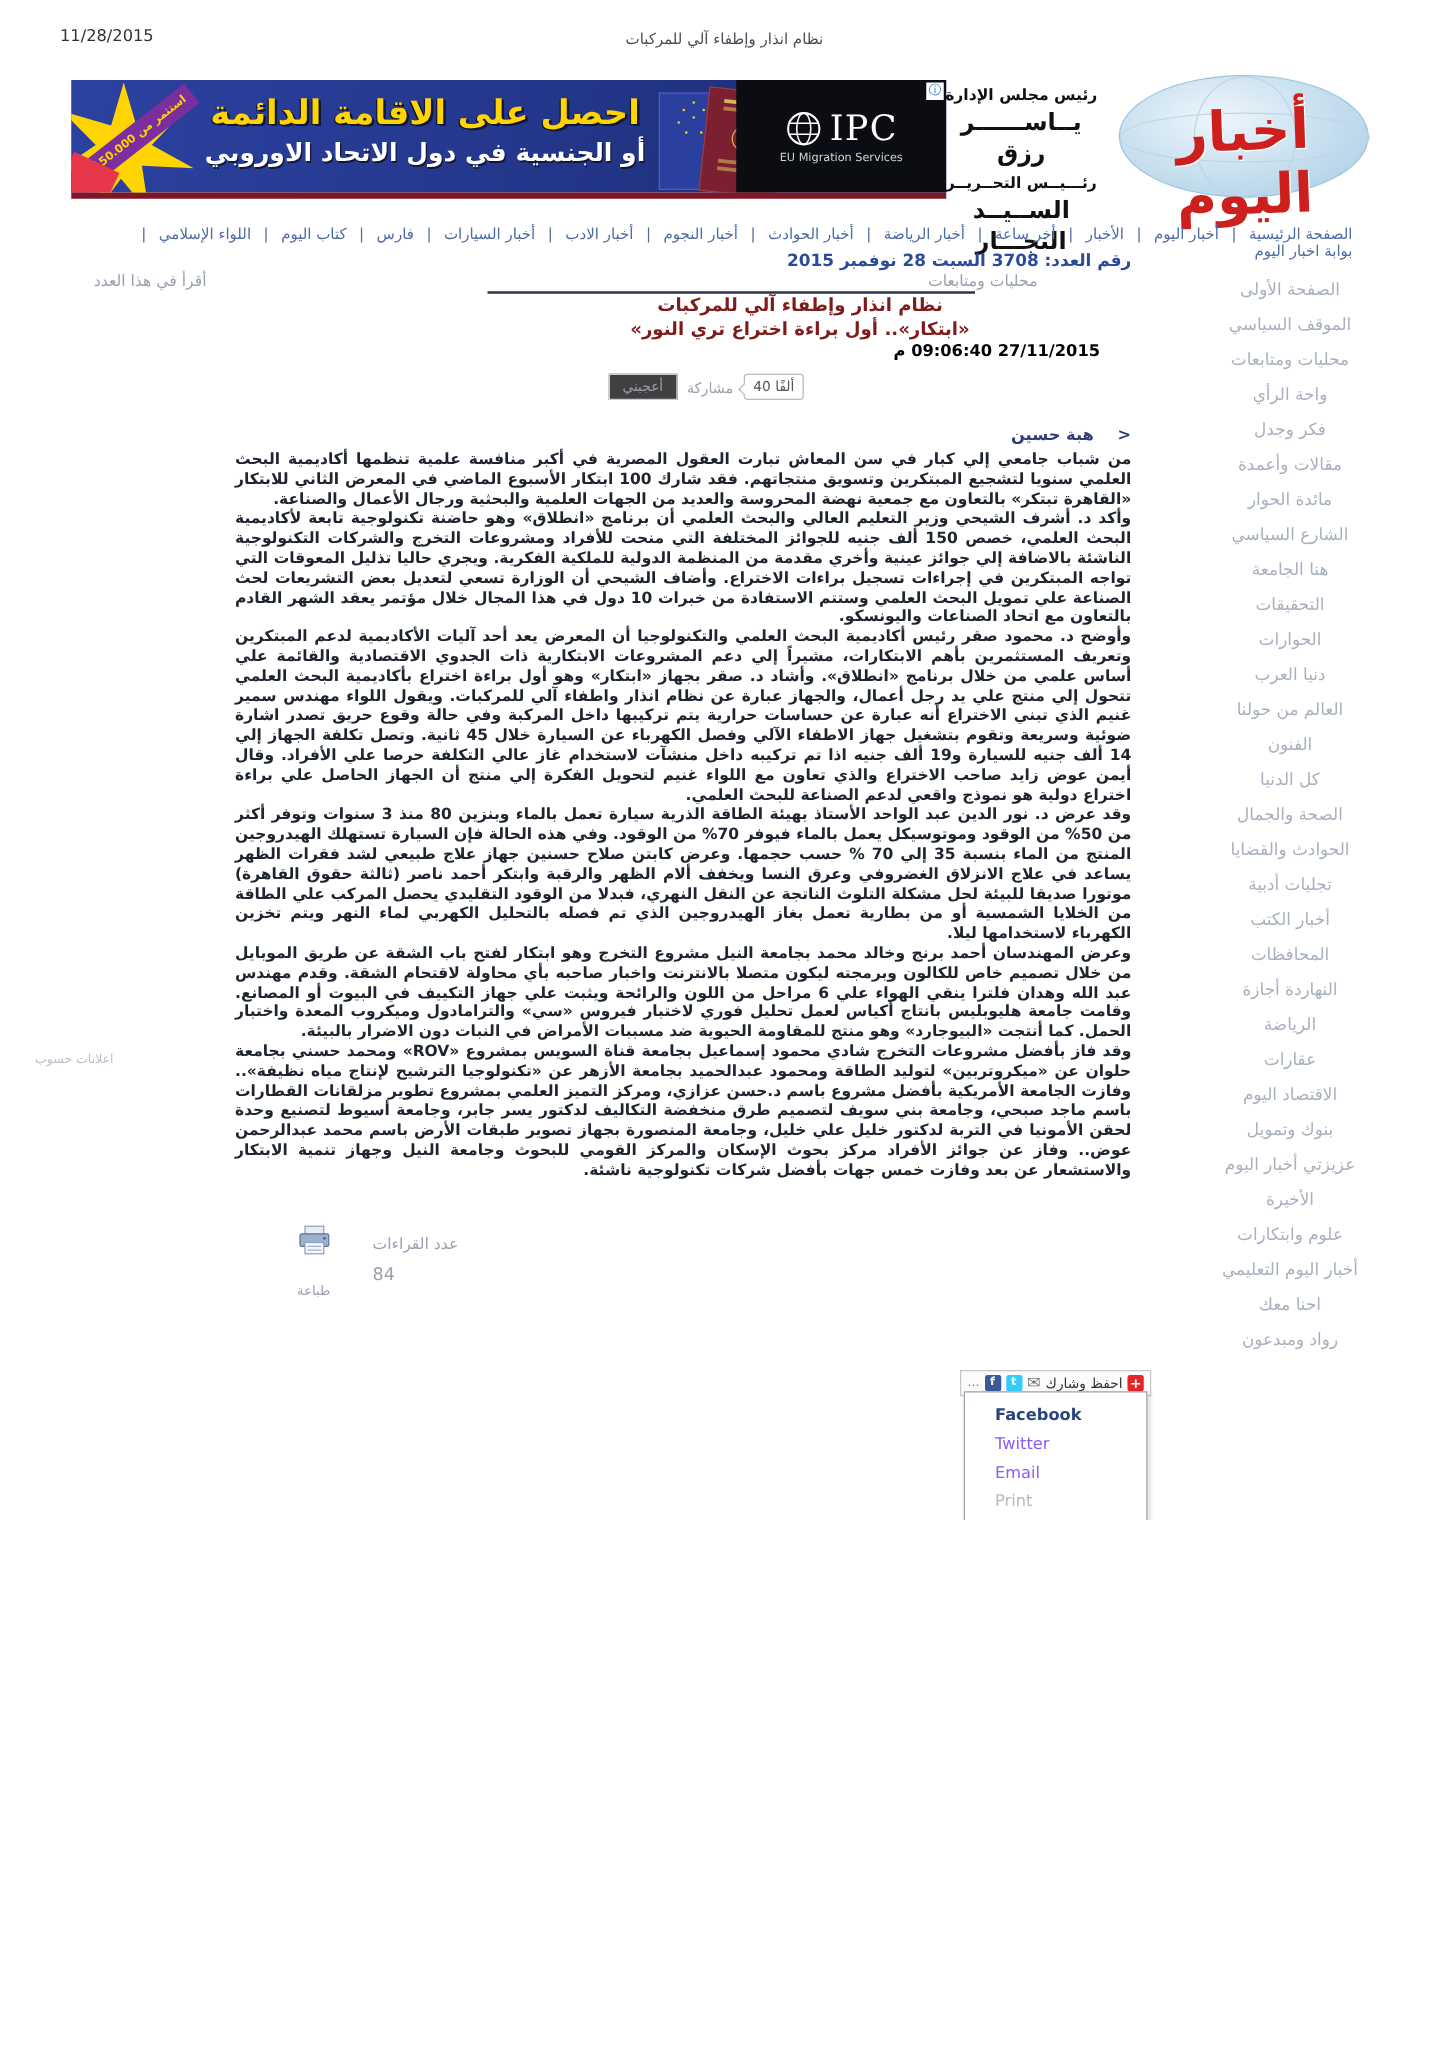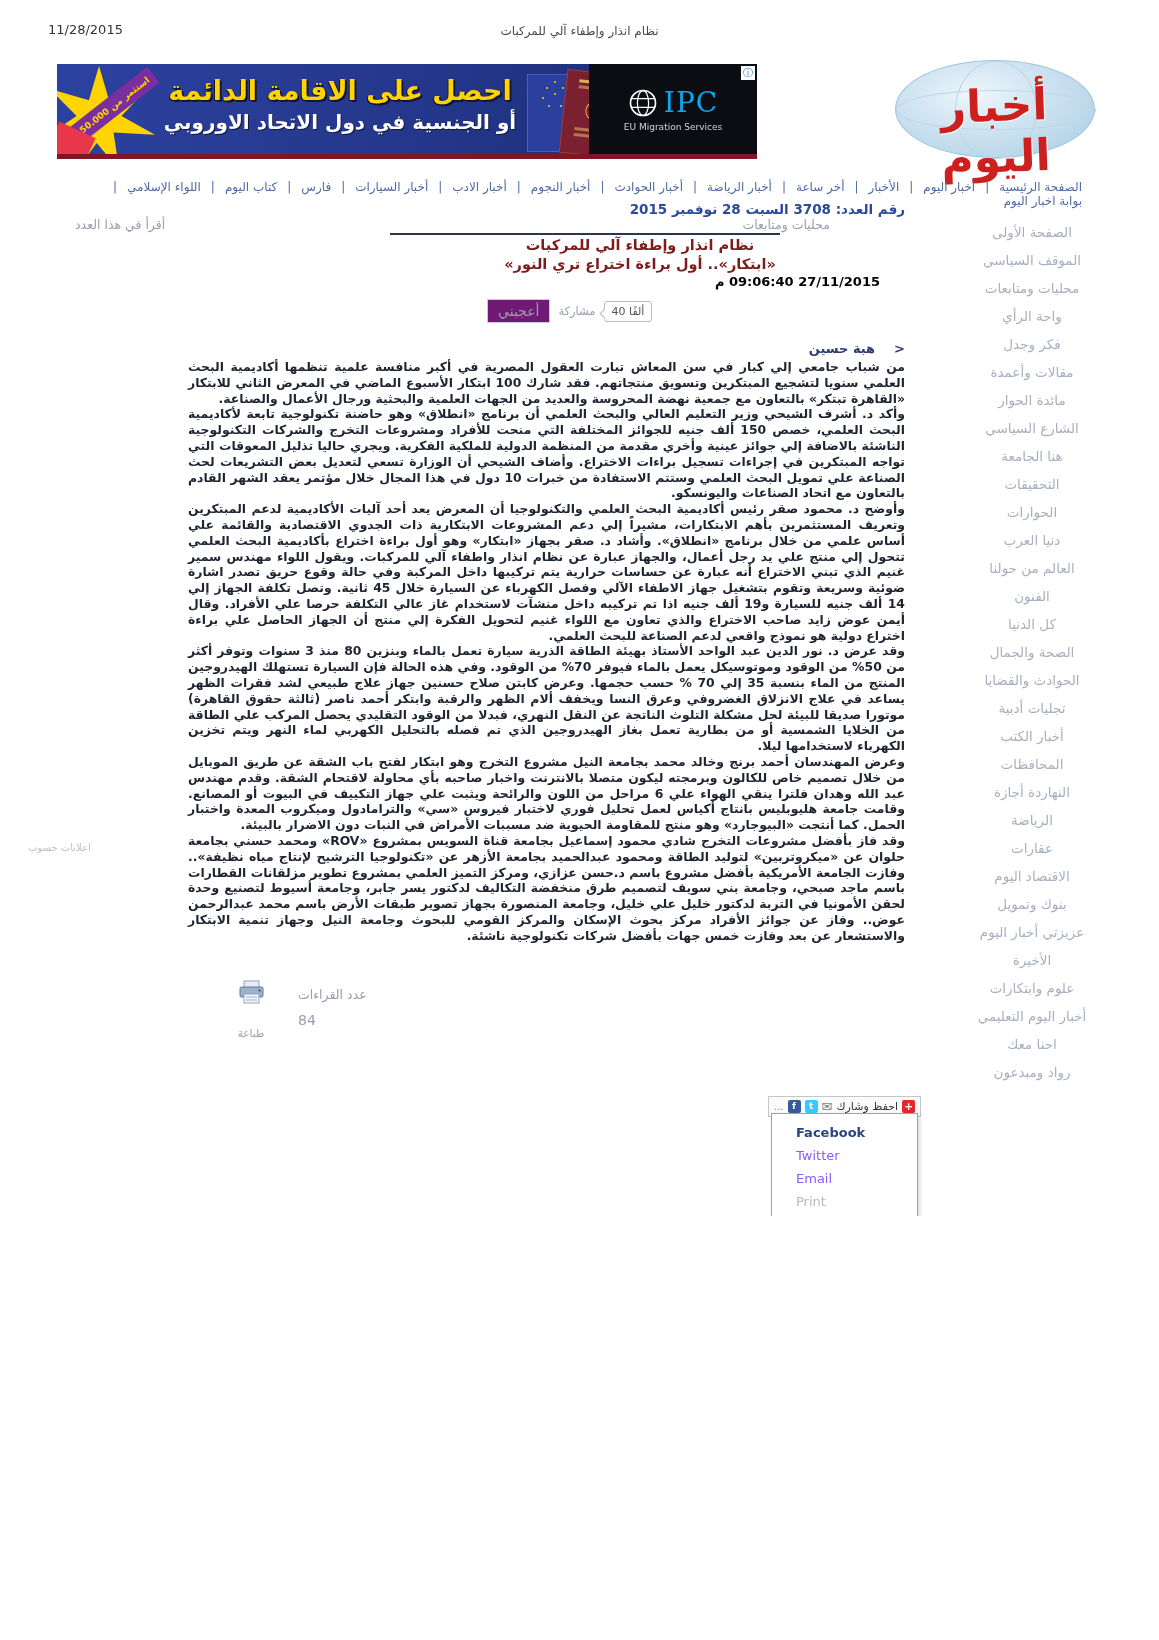--- a/index.html
+++ b/index.html
@@ -24,21 +24,21 @@
   .ad-line2{font-size:20px;font-weight:bold;color:#ffffff;text-shadow:1px 1px 0 #101838;line-height:28px;}
   .ad-passports{position:absolute;left:470px;top:6px;width:115px;height:86px;}
   .pass-eu{position:absolute;left:0;top:4px;width:58px;height:78px;background:#2b3f9e;border:1px solid #4b5fc0;}
   .pass-eu .stars{position:absolute;left:26px;top:18px;width:2px;height:2px;background:#ffd400;border-radius:50%;
     box-shadow:8px -6px 0 #ffd400,-8px -6px 0 #ffd400,12px 4px 0 #ffd400,-12px 4px 0 #ffd400,6px 12px 0 #ffd400,-6px 12px 0 #ffd400,0 -12px 0 #ffd400;}
   .pass-red{position:absolute;left:36px;top:2px;width:62px;height:84px;background:#7a2030;border:1px solid #95404e;transform:rotate(6deg);}
   .pass-red .emblem{position:absolute;left:21px;top:28px;width:20px;height:20px;border:1px solid #d8b35a;border-radius:50%;}
   .pass-red .lines{position:absolute;left:12px;top:8px;width:38px;height:3px;background:#d8b35a;box-shadow:0 6px 0 rgba(216,179,90,.6),0 48px 0 rgba(216,179,90,.6),0 54px 0 rgba(216,179,90,.6);}
   .ad-ipc{position:absolute;right:0;top:0;width:168px;height:90px;background:#0c0d12;display:flex;flex-direction:column;align-items:center;justify-content:center;gap:3px;}
   .ipc-row{display:flex;align-items:center;gap:6px;}
-  .ipc-name{font-family:"DejaVu Serif",serif;font-size:28px;color:#0ea5e9;letter-spacing:1px;}
+  .ipc-name{font-family:"DejaVu Serif",serif;font-size:28px;color:#ffffff;letter-spacing:1px;}
   .ipc-sub{font-size:9px;color:#cfd4dd;}
   .ad-info{position:absolute;right:2px;top:2px;width:14px;height:14px;background:#fff;color:#1a6fd4;font-size:10px;line-height:14px;text-align:center;cursor:pointer;}
 
   
   .masthead{position:absolute;left:752px;top:66px;width:130px;text-align:center;direction:rtl;color:#101010;}
   .mh-small{font-size:12.5px;font-weight:bold;line-height:20px;}
   .mh-big{font-size:19px;font-weight:bold;line-height:25px;}
   .logo{position:absolute;left:885px;top:58px;width:220px;height:102px;}
   .logo-globe{position:absolute;left:10px;top:2px;width:200px;height:98px;border-radius:50%;
     background:radial-gradient(ellipse at 40% 35%,#eef6fb 0%,#cce2f0 45%,#a8cce3 100%);border:1px solid #9ec4dd;}
@@ -54,21 +54,21 @@
 
   
   .read-issue{position:absolute;left:75px;top:217px;font-size:12.5px;color:#98a0b0;direction:rtl;cursor:pointer;}
   .section-name{position:absolute;right:329px;top:217px;font-size:12.5px;color:#98a0b0;direction:rtl;}
   .divider{position:absolute;left:390px;top:233px;width:390px;height:2px;background:#2a3550;}
 
   
   .art-title{position:absolute;left:400px;top:236px;width:480px;text-align:center;direction:rtl;color:#7e1b1b;font-weight:bold;font-size:14.5px;line-height:19px;}
   .art-date{position:absolute;right:279px;top:274px;font-size:13px;font-weight:bold;color:#000;direction:rtl;}
   .like-row{position:absolute;left:487px;top:299px;display:flex;align-items:center;gap:6px;direction:ltr;}
-  .like-btn{border:1px solid #c9ccd4;background:#701a75;color:#9aa0ad;font-size:14px;padding:3px 10px;cursor:pointer;}
+  .like-btn{border:1px solid #c9ccd4;background:#404040;color:#9aa0ad;font-size:11px;padding:3px 10px;cursor:pointer;}
   .share-btn{color:#9aa0ad;font-size:11.5px;padding:3px 2px;cursor:pointer;}
   .count-bubble{position:relative;border:1px solid #bbb;border-radius:3px;background:#fff;color:#555;font-size:11px;padding:3px 7px;}
   .count-bubble::before{content:"";position:absolute;left:-4px;top:8px;width:6px;height:6px;background:#fff;border-left:1px solid #bbb;border-bottom:1px solid #bbb;transform:rotate(45deg);}
   .byline{position:absolute;right:254px;top:341px;display:flex;align-items:center;gap:19px;color:#2f3d73;font-weight:bold;font-size:13px;direction:ltr;}
   .article-body{position:absolute;left:188px;right:254px;top:359px;direction:rtl;text-align:justify;color:#1e2430;font-size:12.4px;line-height:15.8px;font-weight:bold;}
   .article-body p{margin:0;}
 
   
   .print-btn{position:absolute;left:228px;top:980px;width:46px;text-align:center;cursor:pointer;}
   .print-label{font-size:10.5px;color:#98a0b0;margin-top:19px;direction:rtl;}
@@ -126,20 +126,26 @@
           <ellipse cx="12" cy="12" rx="4.5" ry="10" fill="none" stroke="#fff" stroke-width="1"></ellipse>
           <path d="M2.5 8.5h19M2.5 15.5h19" stroke="#fff" stroke-width="1" fill="none"></path>
         </svg>
         <span class="ipc-name">IPC</span>
       </div>
       <div class="ipc-sub">EU Migration Services</div>
     </div>
     <div class="ad-info">ⓘ</div>
   </div>
 
+  <div class="masthead">
+    <div class="mh-small">رئيس مجلس الإدارة</div>
+    <div class="mh-big">يــاســــــر رزق</div>
+    <div class="mh-small">رئـــيــس التحــريــر</div>
+    <div class="mh-big">الســيــد النجـــار</div>
+  </div>
   <div class="logo">
     <div class="logo-globe"></div>
     <div class="logo-text">أخبار اليوم</div>
   </div>
 
   <nav class="nav">
 
   <a>الصفحة الرئيسية</a>
       <a>أخبار اليوم</a>
       <a>الأخبار</a>

